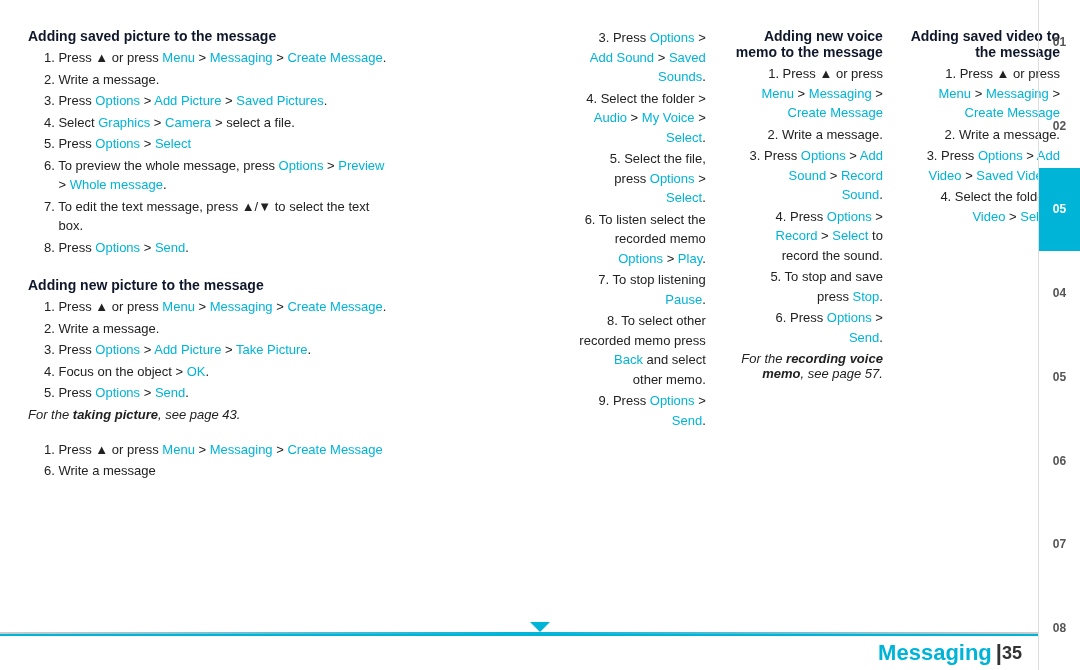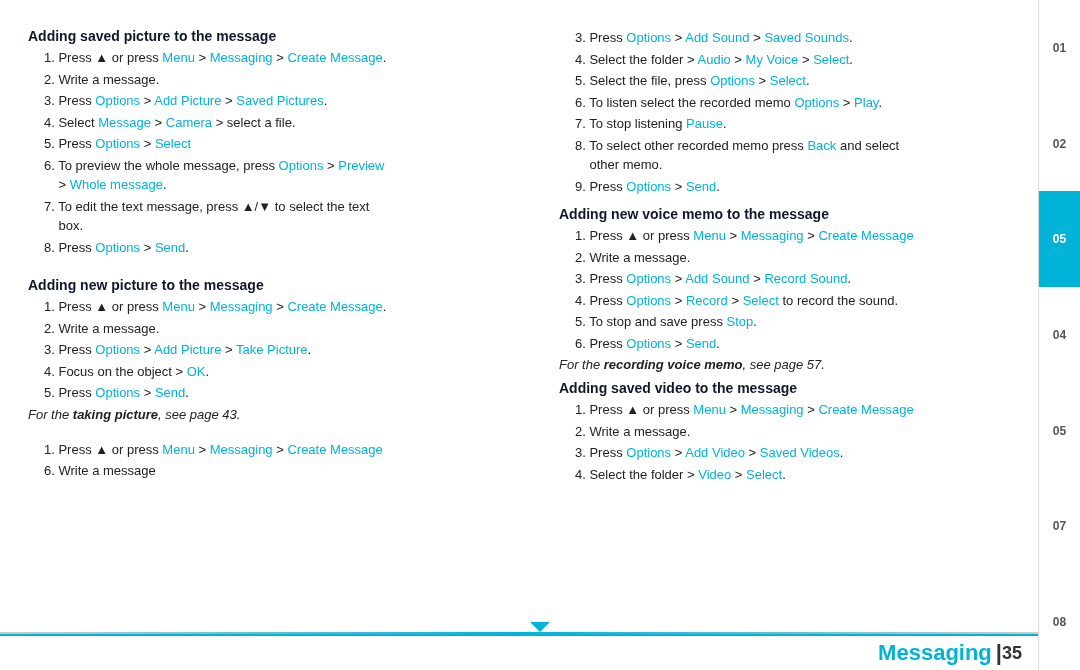--- a/index.html
+++ b/index.html
@@ -21,22 +21,23 @@
     }
     .left-col {
       flex: 1;
       display: flex;
       flex-direction: column;
       gap: 18px;
     }
     .right-col {
       flex: 1;
       display: flex;
-      flex-direction: column;
-      gap: 8px;
+      flex-direction: row;
+      gap: 24px;
+      text-align: right;
     }
     .section-title {
       font-weight: bold;
       font-size: 14px;
       color: #0f172a;
       margin-bottom: 4px;
     }
     .section ol {
       list-style: none;
       padding-left: 12px;
@@ -132,21 +133,21 @@
 <div class="main-content">
 
   <div class="left-col">
 
     <div class="section">
       <div class="section-title">Adding saved picture to the message</div>
       <ol>
         <li>1. Press ▲ or press <span class="cyan">Menu</span> &gt; <span class="cyan">Messaging</span> &gt; <span class="cyan">Create Message</span>.</li>
         <li>2. Write a message.</li>
         <li>3. Press <span class="cyan">Options</span> &gt; <span class="cyan">Add Picture</span> &gt; <span class="cyan">Saved Pictures</span>.</li>
-        <li>4. Select <span class="cyan">Message</span> &gt; <span class="cyan">Camera</span> &gt; select a file.</li>
+        <li>4. Select <span class="cyan">Graphics</span> &gt; <span class="cyan">Camera</span> &gt; select a file.</li>
         <li>5. Press <span class="cyan">Options</span> &gt; <span class="cyan">Select</span></li>
         <li>6. To preview the whole message, press <span class="cyan">Options</span> &gt; <span class="cyan">Preview</span><br>&nbsp;&nbsp;&nbsp;&nbsp;&gt; <span class="cyan">Whole message</span>.</li>
         <li>7. To edit the text message, press ▲/▼ to select the text<br>&nbsp;&nbsp;&nbsp;&nbsp;box.</li>
         <li>8. Press <span class="cyan">Options</span> &gt; <span class="cyan">Send</span>.</li>
       </ol>
     </div>
 
     <div class="section">
       <div class="section-title">Adding new picture to the message</div>
       <ol>
@@ -218,20 +219,23 @@
   <div class="page-num active">
       <span>05</span>
     </div>
   <div class="page-num">
       <span>04</span>
     </div>
   <div class="page-num">
       <span>05</span>
     </div>
   <div class="page-num">
+      <span>06</span>
+    </div>
+  <div class="page-num">
       <span>07</span>
     </div>
   <div class="page-num">
       <span>08</span>
     </div>
 </div>
 
 <div class="divider-line"></div>
 <div class="triangle-deco"></div>
 

